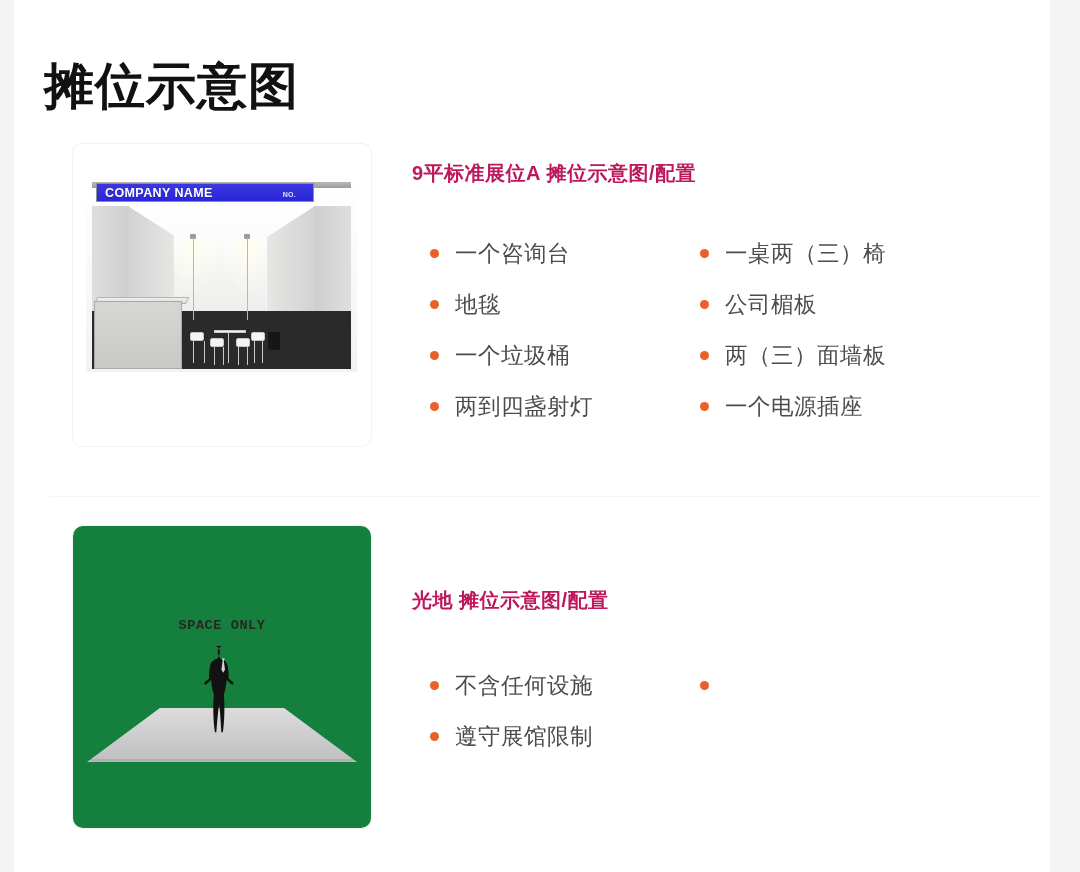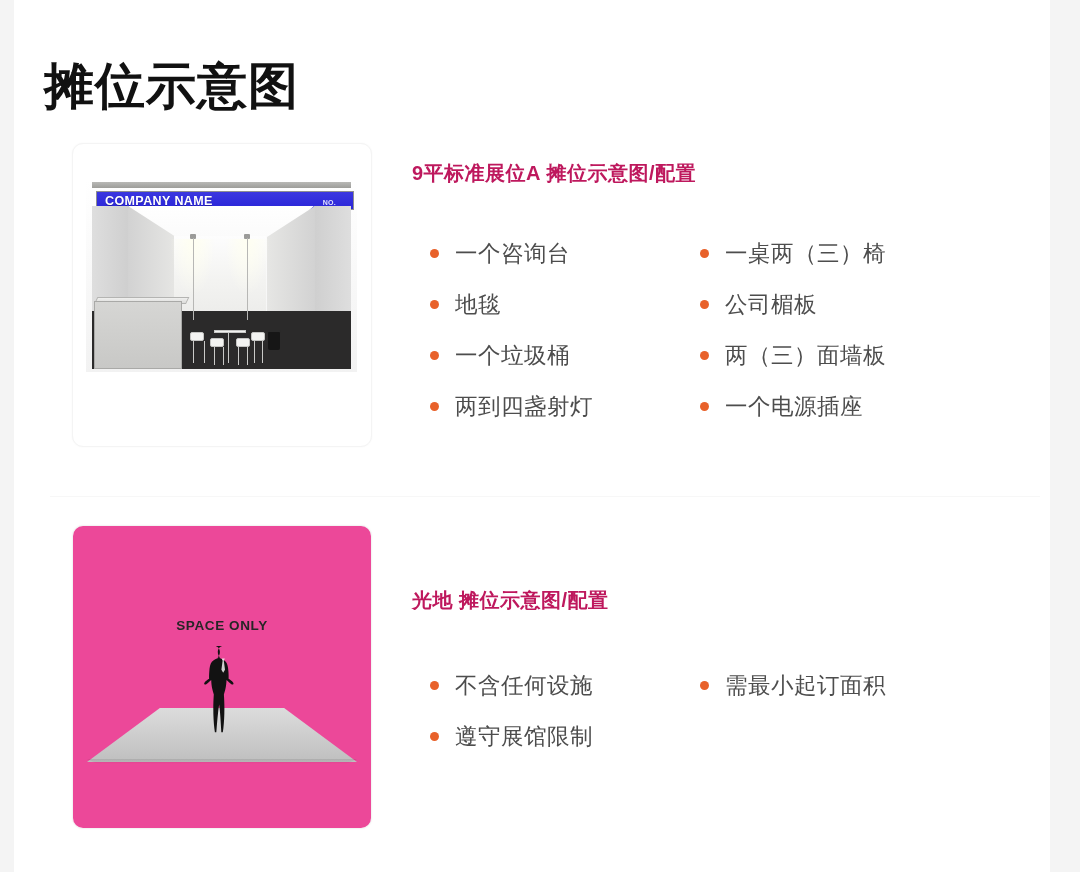--- a/index.html
+++ b/index.html
@@ -76,21 +76,21 @@
     width: 271px;
     height: 192px;
     background: linear-gradient(#ffffff, #f2f2f2);
     overflow: hidden;
   }
   .booth-frame-top {
     position: absolute; left: 6px; top: 2px; width: 259px; height: 6px;
     background: linear-gradient(#b9b9b6, #9e9e9a);
   }
   .fascia {
-    position: absolute; left: 10px; top: 11px; width: 258px; height: 19px;
+    position: absolute; left: 10px; top: 3px; width: 218px; height: 19px;
     background: linear-gradient(#3b37e0, #2a25d8);
     border: 1px solid #8f8f8f;
     box-sizing: border-box;
   }
   .fascia-name {
     position: absolute; left: 8px; top: 2px;
     color: #ffffff; font-size: 12.5px; font-weight: bold; letter-spacing: .4px;
     text-shadow: 0 1px 0 rgba(0,0,0,.25);
   }
   .fascia-no {
@@ -181,21 +181,22 @@
   }
   .bin-lid {
     position: absolute; left: 181px; top: 150px; width: 14px; height: 3px;
     background: #2a2a2a; border-radius: 2px;
   }
 
   
   .space-only {
     position: absolute;
     left: 0; top: 0; width: 298px; height: 302px;
-    background: #ec4899;
+    background: #15803d;
+    font-family: Liberation Mono, monospace;
   }
   .space-label {
     position: absolute; left: 0; right: 0; top: 92px;
     text-align: center;
     font-size: 13.5px; font-weight: bold; color: #262626;
     letter-spacing: .6px;
   }
   .platform {
     position: absolute; left: 14px; top: 182px; width: 270px; height: 54px;
     background: linear-gradient(#dcdcdc 0%, #cfcfcf 45%, #bfbfbf 100%);
@@ -364,21 +365,20 @@
       <div class="text-col">
         <div class="section-heading" id="heading-space">光地 摊位示意图/配置</div>
 
         <div class="feature-grid" id="features-space">
           <div class="feature-item">
             <span class="bullet"></span>
             <span>不含任何设施</span>
           </div>
           <div class="feature-item">
             <span class="bullet"></span>
-            <span>需最小起订面积</span>
           </div>
           <div class="feature-item">
             <span class="bullet"></span>
             <span>遵守展馆限制</span>
           </div>
           <div class="feature-item"></div>
         </div>
       </div>
     </div>
 

